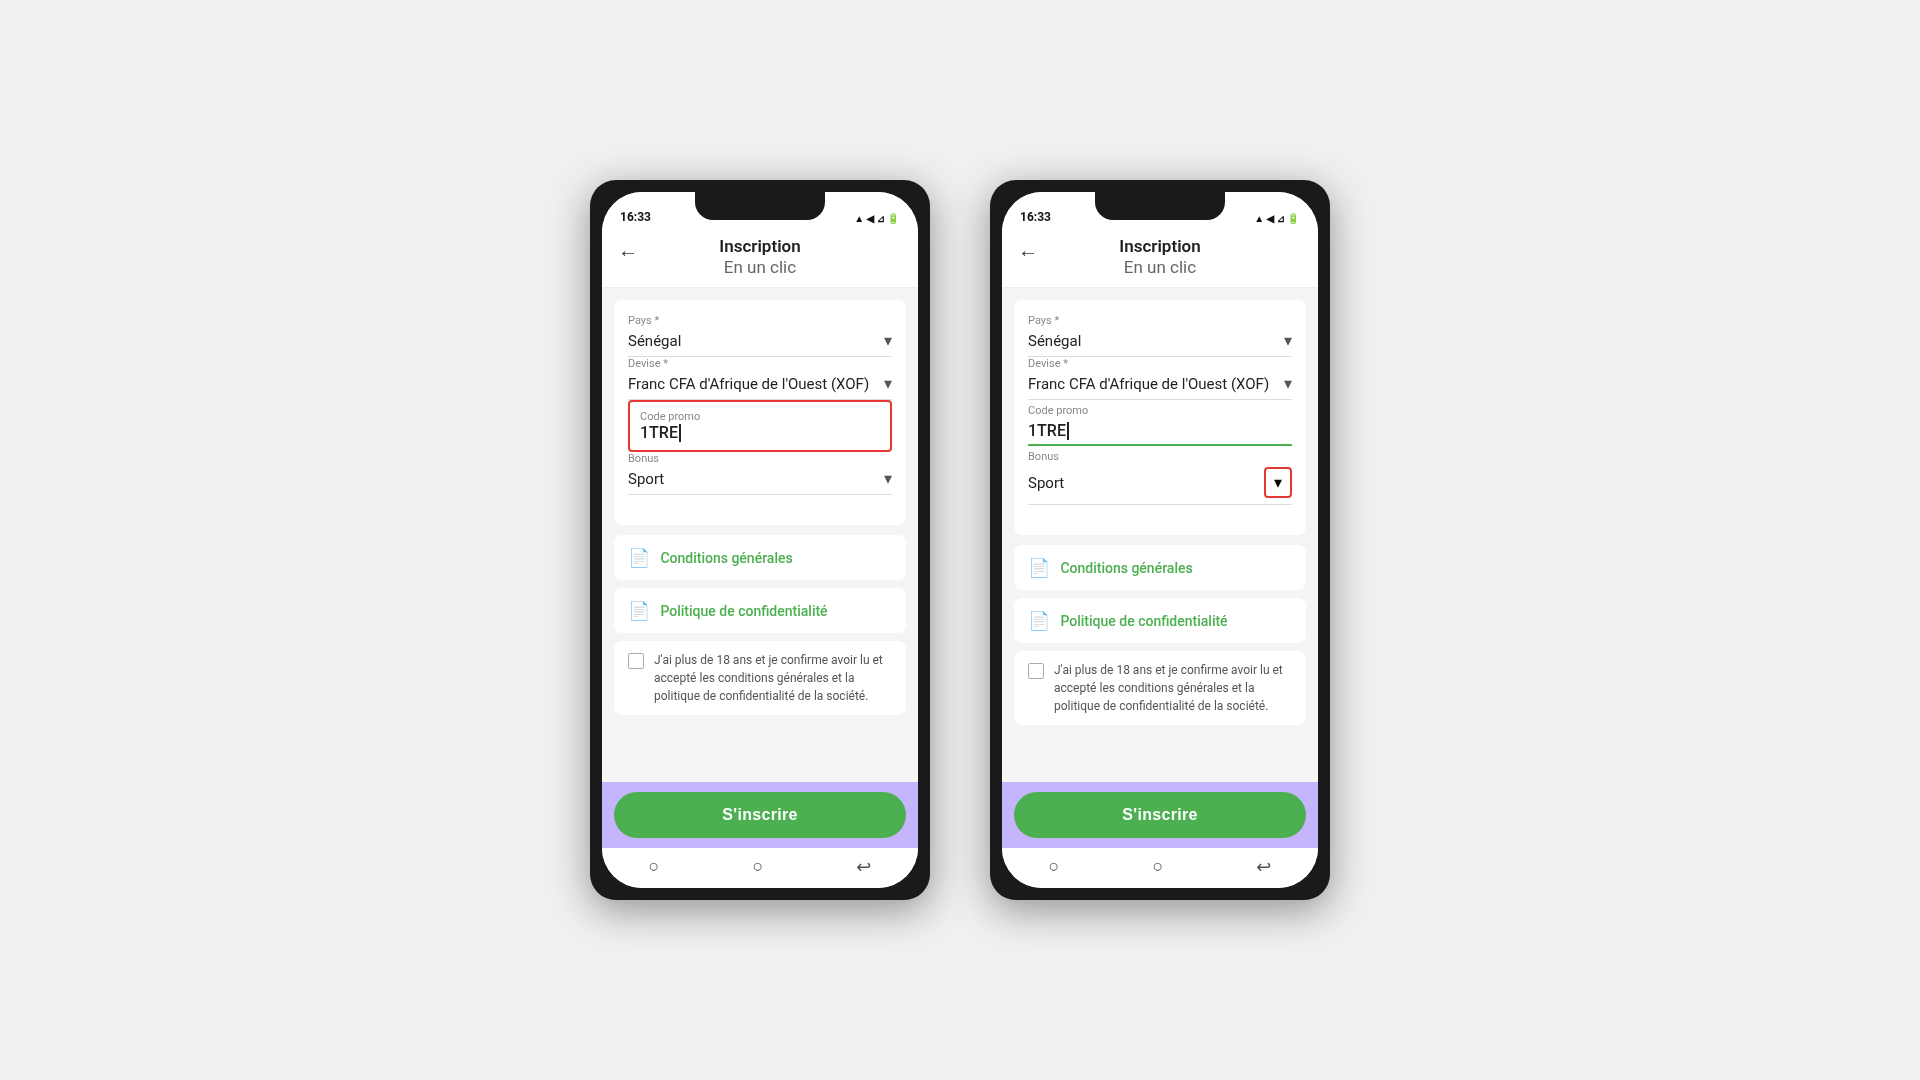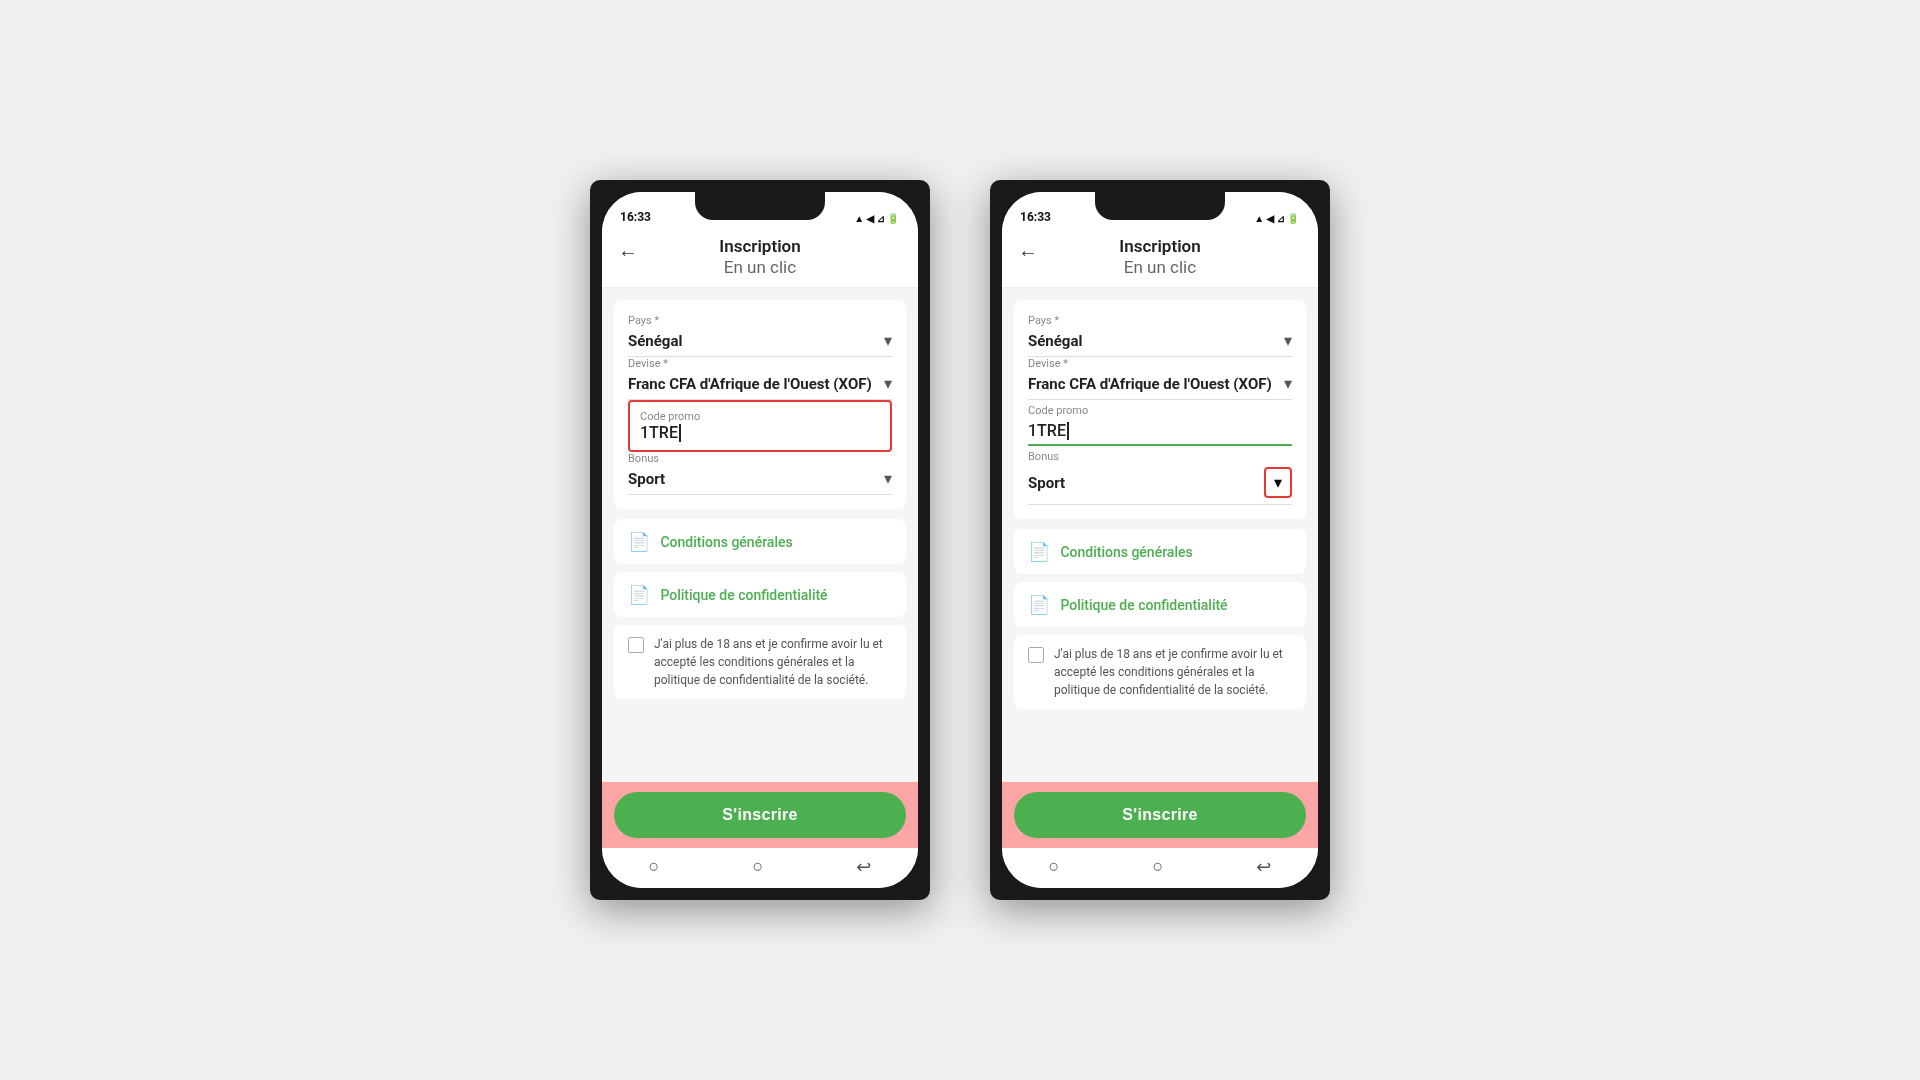--- a/index.html
+++ b/index.html
@@ -11,21 +11,21 @@
       align-items: center;
       justify-content: center;
       gap: 60px;
       font-family: -apple-system, BlinkMacSystemFont, 'Segoe UI', Roboto, sans-serif;
     }
 
     .phone-outer {
       width: 340px;
       height: 720px;
       background: #1a1a1a;
-      border-radius: 10px;
+      border-radius: 26px;
       padding: 12px;
       box-shadow: 0 10px 40px rgba(0,0,0,0.4);
       position: relative;
     }
 
     .phone-inner {
       width: 100%;
       height: 100%;
       background: #ffffff;
       border-radius: 40px;
@@ -120,41 +120,40 @@
       border-radius: 8px;
       padding: 14px;
       margin-bottom: 10px;
     }
 
     .field-group {
       margin-bottom: 0;
     }
 
     .field-group:last-child {
-      margin-bottom: 0;
+      margin-bottom: 16px;
     }
 
     .field-label {
       font-size: 11px;
       color: #888;
       margin-bottom: 4px;
     }
 
     .field-row {
       display: flex;
       align-items: center;
       justify-content: space-between;
       border-bottom: 1px solid #ddd;
       padding-bottom: 6px;
     }
 
     .field-value {
       font-size: 15px;
       color: #222;
-      font-weight: bold;
     }
 
     .chevron-down {
       font-size: 16px;
       color: #555;
     }
 
     
     .promo-field-red {
       border: 2px solid #e53935;
@@ -273,21 +272,21 @@
 
     .age-text {
       font-size: 12px;
       color: #555;
       line-height: 1.5;
     }
 
     
     .bottom-section {
       padding: 10px 12px;
-      background: #fca5a5;
+      background: #c4b5fd;
       flex-shrink: 0;
     }
 
     .register-btn {
       width: 100%;
       background: #4caf50;
       color: #ffffff;
       border: none;
       border-radius: 25px;
       padding: 14px;

